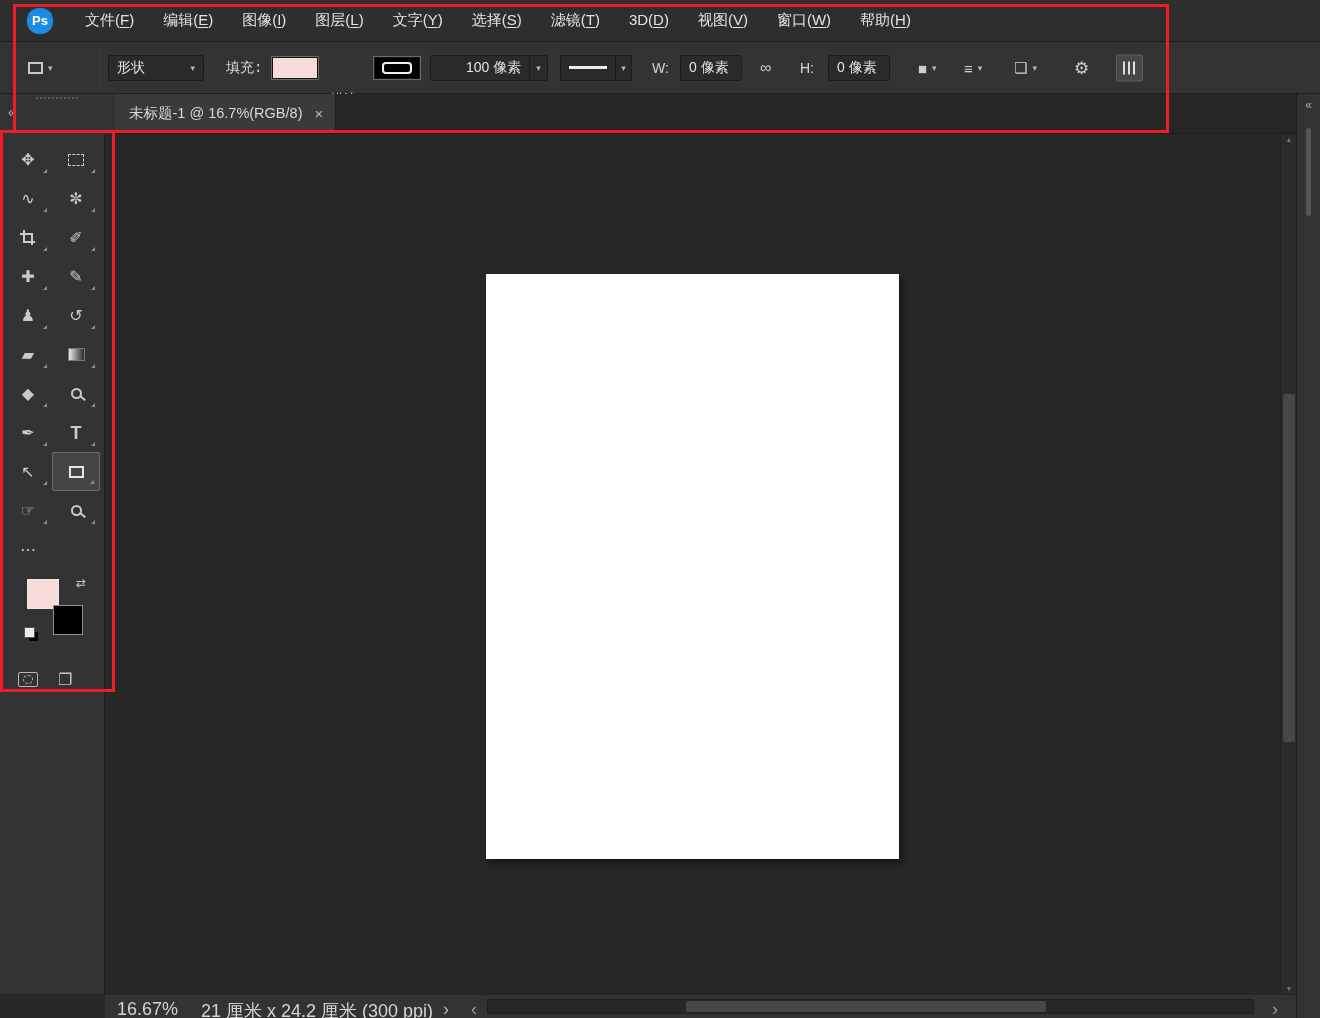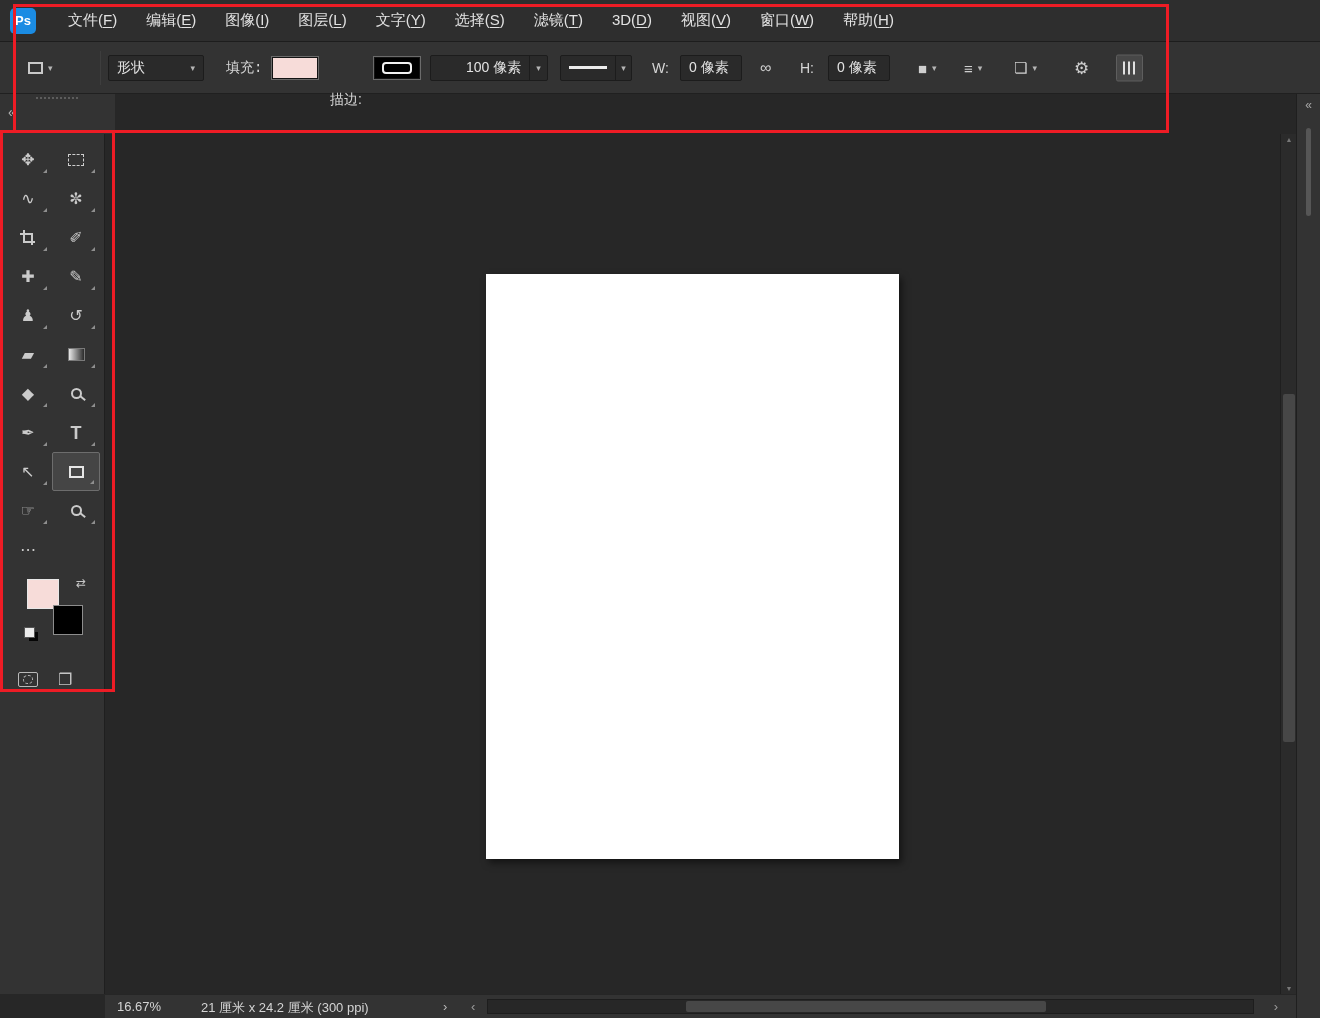--- a/index.html
+++ b/index.html
@@ -4,23 +4,23 @@
 <style>
   * { margin:0; padding:0; box-sizing:border-box; }
   html,body { background:#1b1b1b; }
   body { font-family:"Liberation Sans","DejaVu Sans",sans-serif; }
   .app { position:relative; width:1320px; height:1018px; background:#272727; overflow:hidden;
          color:#dadada; font-size:14px; }
 
   
   .menu-bar { position:absolute; left:0; top:0; width:100%; height:42px; background:#2e2e2e;
               border-bottom:1px solid #1d1d1d; display:flex; align-items:center; }
-  .ps-logo { margin-left:10px; width:26px; height:26px; background:#1b8ce3; color:#ffffff;
+  .ps-logo { margin-left:27px; width:26px; height:26px; background:#1b8ce3; color:#ffffff;
              font-weight:bold; font-size:13px; display:flex; align-items:center; justify-content:center;
-             border-radius:5px; }
+             border-radius:12px; }
   .menu-items { display:flex; margin-left:32px; }
   .menu-item { margin-right:29px; font-size:15px; color:#e2e2e2; cursor:default; white-space:nowrap; }
   .mnemonic { text-decoration:underline; text-underline-offset:2px; }
 
   
   .options-bar { position:absolute; left:0; top:42px; width:100%; height:52px; background:#333333;
                  border-bottom:1px solid #202020; }
   .op { position:absolute; top:50%; transform:translateY(-50%); display:flex; align-items:center; }
   .op-label { font-size:14px; color:#d6d6d6; white-space:nowrap; }
   .chev { font-size:9px; color:#b5b5b5; margin-left:5px; }
@@ -95,21 +95,21 @@
                  border-left:1px solid #1f1f1f; }
   .v-scrollbar .arrow { position:absolute; left:0; width:100%; text-align:center; font-size:7px; color:#777; }
   .v-thumb { position:absolute; left:2px; right:2px; top:260px; height:348px; background:#474747; border-radius:2px; }
   .right-dock { position:absolute; right:0; top:94px; width:24px; bottom:0; background:#333333;
                 border-left:1px solid #1f1f1f; }
   .dock-collapse { text-align:center; color:#a8a8a8; font-size:12px; padding-top:4px; }
   .dock-bar { width:5px; height:88px; background:#565656; border-radius:3px; margin:16px auto 0; }
 
   
   .status-bar { position:absolute; left:105px; right:24px; bottom:0; height:24px; background:#333333;
-                border-top:1px solid #262626; font-size:13px; color:#d4d4d4; }
+                border-top:1px solid #262626; font-size:18px; color:#d4d4d4; }
   .sb { position:absolute; top:4px; }
   .sb-zoom { left:12px; }
   .sb-info { left:96px; white-space:nowrap; }
   .sb-chev { left:338px; color:#b9b9b9; }
   .sb-left { left:366px; color:#9a9a9a; }
   .sb-right { right:18px; color:#9a9a9a; }
   .h-track { position:absolute; left:382px; right:42px; top:4px; height:15px; background:#272727;
              border:1px solid #1d1d1d; }
   .h-thumb { position:absolute; left:198px; width:360px; top:1px; bottom:1px; background:#474747; border-radius:2px; }
 
@@ -199,20 +199,26 @@
     <div class="op op-btn" style="left:1074px; font-size:17px;">⚙</div>
     <div class="op op-btn pressed" style="left:1116px;">
       <span class="icon-bars"></span>
     </div>
   </div>
 
   <div class="panel-header">
     <div class="grip"></div>
     <div class="collapse-btn">«</div>
   </div>
+  <div class="tab-strip">
+    <div class="doc-tab">
+      <span>未标题-1 @ 16.7%(RGB/8)</span>
+      <span class="close">×</span>
+    </div>
+  </div>
 
   <div class="tool-panel">
     <div class="tool-grid" id="tool-grid">
         <div class="tool-cell flyout">
           <span class="tool-icon">✥</span>
         </div>
         <div class="tool-cell flyout">
           <span class="tool-icon icon-marquee"></span>
         </div>
         <div class="tool-cell flyout">

